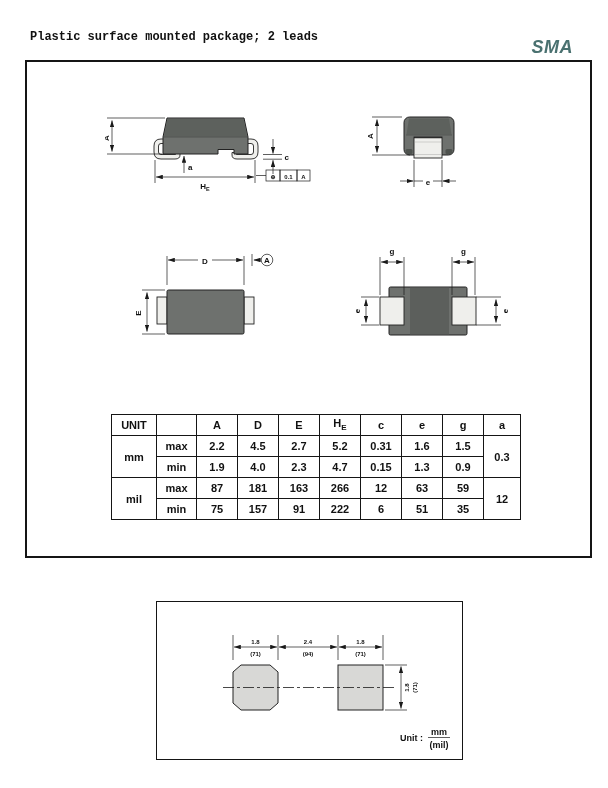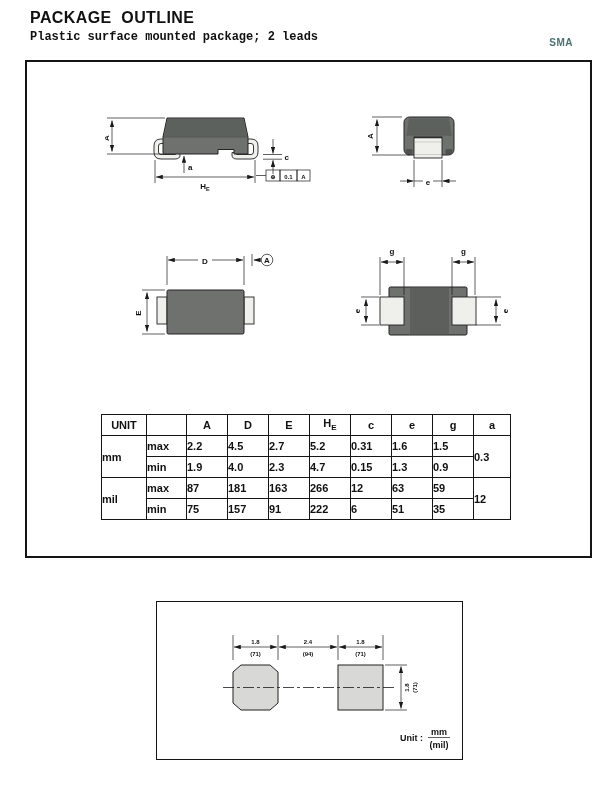--- a/index.html
+++ b/index.html
@@ -2,40 +2,40 @@
 <html style="--accent: #4a7170; --body-dark: #6e716e; --body-darker: #5d615d; --pad-light: #efefec; --mount-pad: #d8d8d6;"><head>
 <meta charset="utf-8">
 <style>
   html,body { margin:0; padding:0; background:#fff; }
   .page { position:relative; width:608px; height:788px; background:#fff;
           font-family:"Liberation Sans", sans-serif; color:#111; overflow:hidden; }
 
   .title { position:absolute; left:30px; top:9px; font-size:16px; font-weight:bold;
            letter-spacing:.4px; white-space:pre; }
   .subtitle { position:absolute; left:30px; top:30px; font-size:12px; font-weight:bold;font-family:Liberation Mono, monospace; }
-  .sma { position:absolute; right:35px; top:37px; font-size:10px; font-weight:bold;
-         color:var(--accent,#4a7170); letter-spacing:.5px; }
+  .sma { position:absolute; right:35px; top:37px; font-size:18px; font-weight:bold;
+         color:var(--accent,#4a7170); letter-spacing:.5px;font-style:italic; }
 
   .outline-box { position:absolute; left:25px; top:60px; width:563px; height:494px;
                  border:2px solid #151515; background:#fff; }
   .vsvg { position:absolute; }
 
   
   .ln   { stroke:#1a1a1a; stroke-width:.7; fill:none; }
   .ln2  { stroke:#1a1a1a; stroke-width:1.1; fill:none; }
   .dl   { font-family:"Liberation Sans",sans-serif; font-size:8px; font-weight:bold; fill:#111; }
   .dl6  { font-family:"Liberation Sans",sans-serif; font-size:6px; font-weight:bold; fill:#111; }
   .dl9  { font-family:"Liberation Sans",sans-serif; font-size:9px; font-weight:bold; fill:#111; }
   .body-fill   { fill:var(--body-dark,#6e716e); stroke:#222; stroke-width:1; }
   .body-top    { fill:var(--body-darker,#5d615d); }
   .lead-fill   { fill:var(--pad-light,#efefec); stroke:#222; stroke-width:.9; }
 
   
-  .dim-table { position:absolute; left:74px; top:352px; border-collapse:collapse;
-               font-size:11px; font-weight:bold; color:#111; }
+  .dim-table { position:absolute; left:84px; top:352px; border-collapse:collapse;
+               font-size:11px; font-weight:bold; text-align:center; color:#111; }
   .dim-table td, .dim-table th { border:1px solid #151515; padding:0; height:20px;
                font-weight:bold; }
   .dim-table sub { font-size:8px; }
   .cw1{width:44px} .cw2{width:39px} .cw{width:40px} .cwl{width:36px}
 
   .pad-heading { position:absolute; left:142px; top:579px; width:305px; text-align:center;
                  font-size:12.5px; font-weight:bold; }
   .pad-box { position:absolute; left:156px; top:601px; width:305px; height:157px;
              border:1.5px solid #151515; background:#fff; }
   .mount-pad { fill:var(--mount-pad,#d8d8d6); stroke:#222; stroke-width:1; }
@@ -46,21 +46,20 @@
 <div class="page">
 
   <svg width="0" height="0" style="position:absolute" aria-hidden="true">
     <defs>
       <marker id="arr" viewBox="0 0 7 4.5" markerWidth="7" markerHeight="4.5" refX="6.8" refY="2.25" orient="auto-start-reverse" markerUnits="userSpaceOnUse">
         <path d="M0,0 L7,2.25 L0,4.5 Z" fill="#1a1a1a"></path>
       </marker>
     </defs>
   </svg>
 
-  <div class="title">PACKAGE  OUTLINE</div>
   <div class="subtitle">Plastic surface mounted package; 2 leads</div>
   <div class="sma">SMA</div>
 
   <div class="outline-box">
 
     <svg class="vsvg" style="left:78px;top:30px" width="230" height="130" viewBox="0 0 230 130">
 
       <path class="lead-fill" d="M77,47 L56,47 Q49,47 49,54 L49,60 Q49,67 56,67 L70,67 Q75,67 75,63 L75,60.5 L70.5,60.5 L70.5,62.5 L56,62.5 Q53.5,62.5 53.5,60 L53.5,54 Q53.5,51.5 56,51.5 L77,51.5 Z"></path>
       <path class="lead-fill" transform="translate(202,0) scale(-1,1)" d="M77,47 L56,47 Q49,47 49,54 L49,60 Q49,67 56,67 L70,67 Q75,67 75,63 L75,60.5 L70.5,60.5 L70.5,62.5 L56,62.5 Q53.5,62.5 53.5,60 L53.5,54 Q53.5,51.5 56,51.5 L77,51.5 Z"></path>
 

